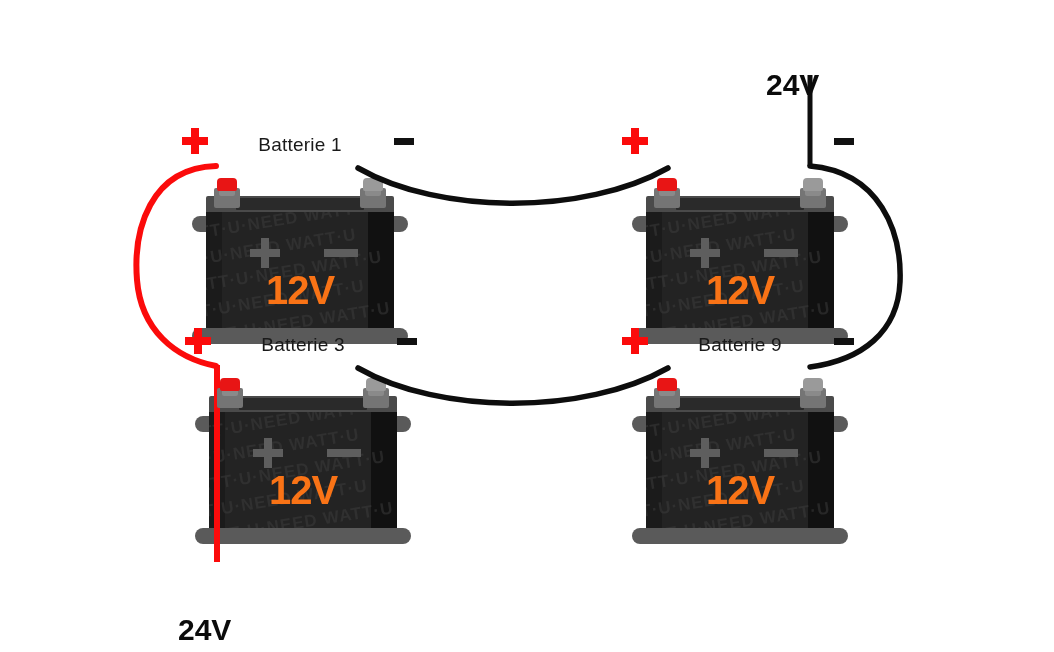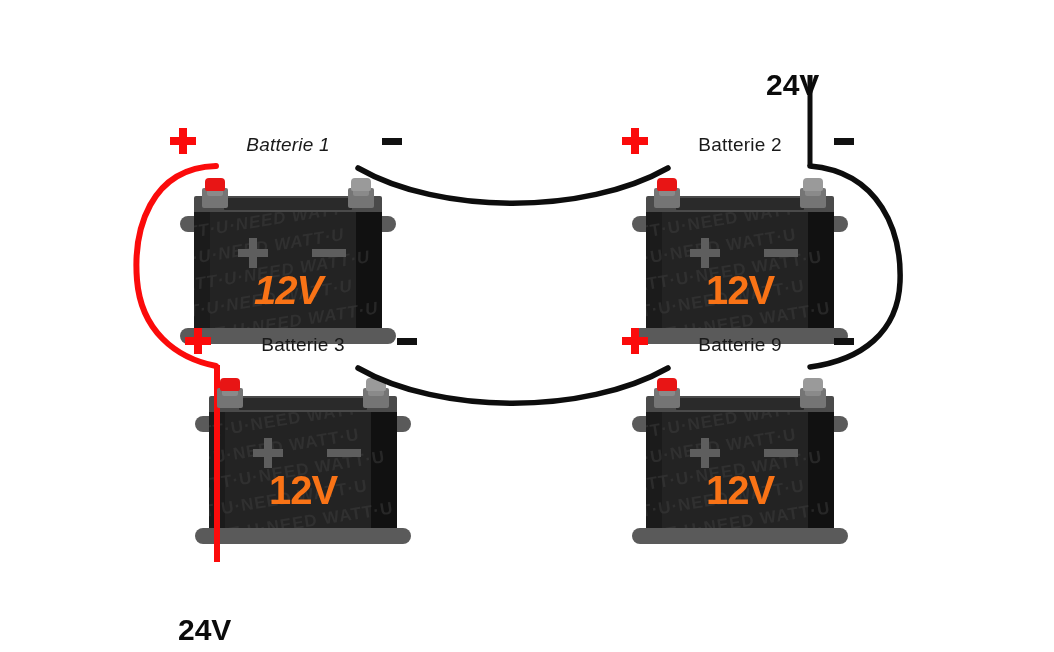--- a/index.html
+++ b/index.html
@@ -265,21 +265,21 @@
 </head>
 <body>
 
 <div id="stage">
 
   <svg id="wires-under" viewBox="0 0 1054 652" xmlns="http://www.w3.org/2000/svg">
 
     <path d="M 217 365 L 217 562" fill="none" stroke="#fb0b0b" stroke-width="6" stroke-linecap="butt"></path>
   </svg>
 
-  <div class="battery" id="battery-1" style="left:180px; top:160px;font-style:italic;">
+  <div class="battery" id="battery-1" style="left:192px; top:160px;">
     <div class="pole-plus"></div>
     <div class="bat-label">Batterie 1</div>
     <div class="pole-minus"></div>
 
     <div class="terminal pos">
       <div class="base"></div>
       <div class="stem"></div>
       <div class="cap"></div>
     </div>
     <div class="terminal neg">
@@ -306,21 +306,20 @@
       <div class="case-plus"></div>
       <div class="case-minus"></div>
       <div class="case-voltage">12V</div>
     </div>
 
     <div class="rail-bottom"></div>
   </div>
 
   <div class="battery" id="battery-2" style="left:632px; top:160px;">
     <div class="pole-plus"></div>
-    <div class="bat-label">Batterie 2</div>
     <div class="pole-minus"></div>
 
     <div class="terminal pos">
       <div class="base"></div>
       <div class="stem"></div>
       <div class="cap"></div>
     </div>
     <div class="terminal neg">
       <div class="base"></div>
       <div class="stem"></div>

